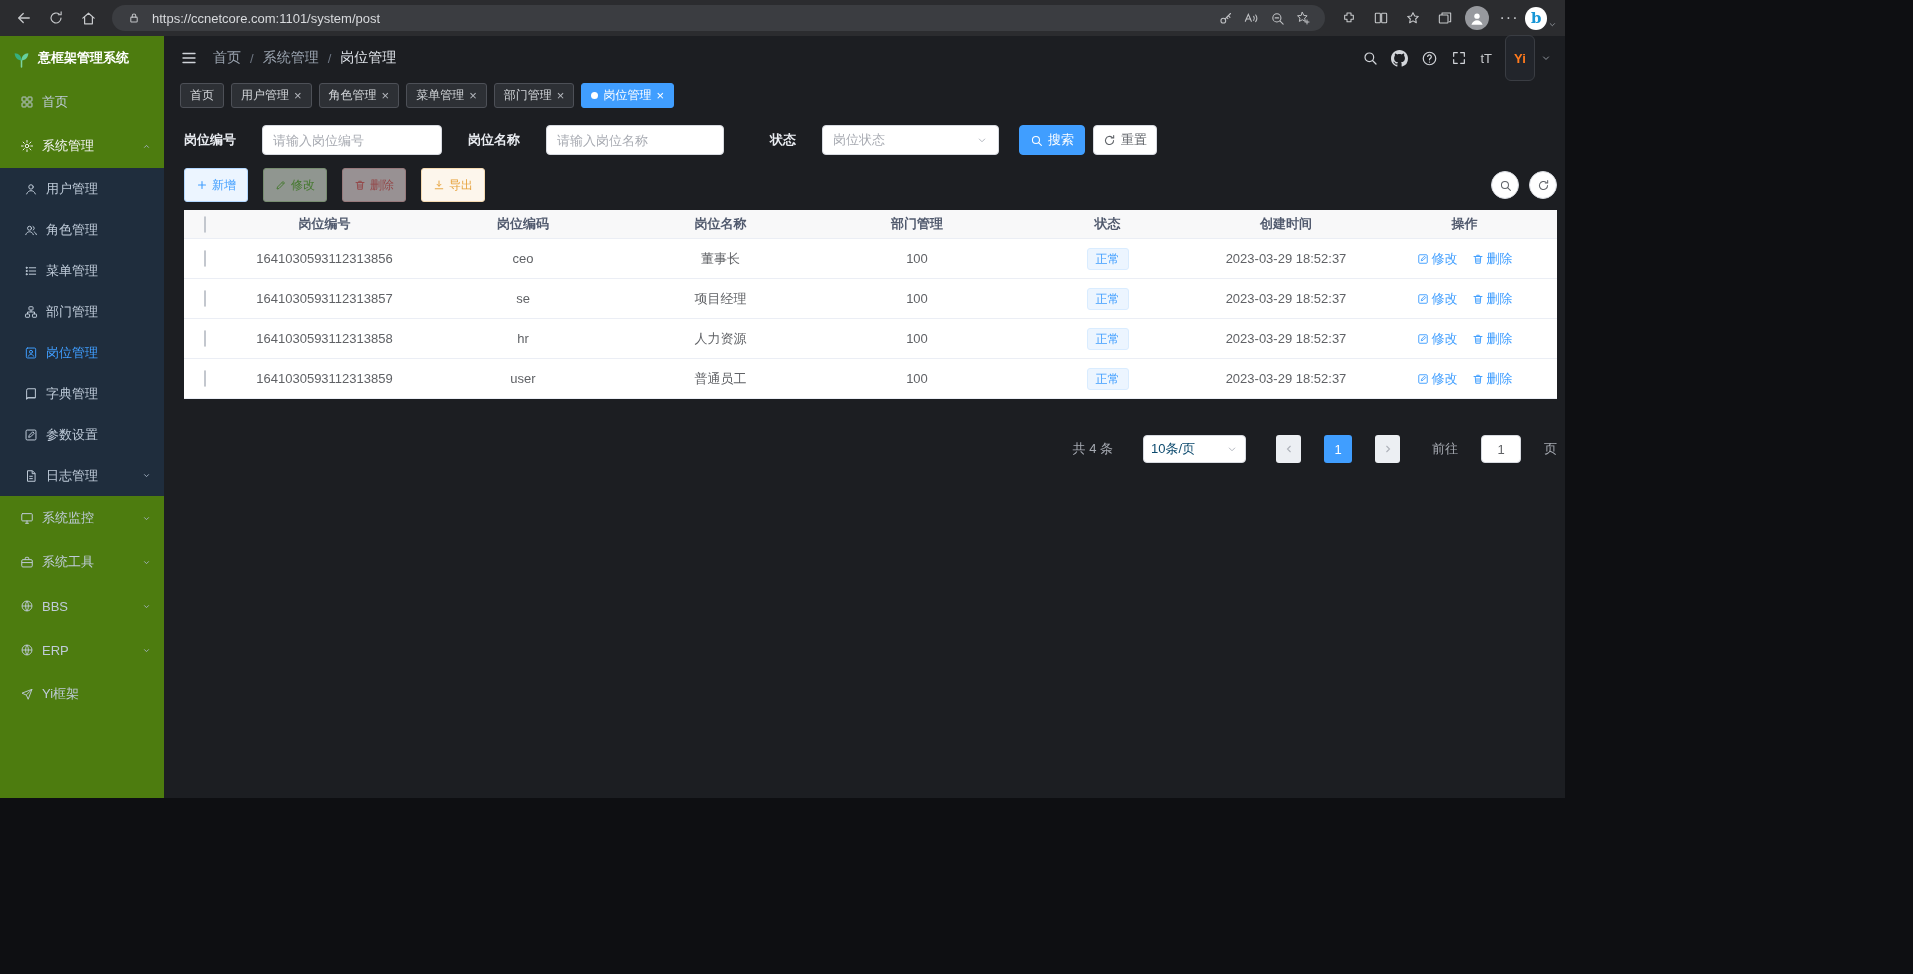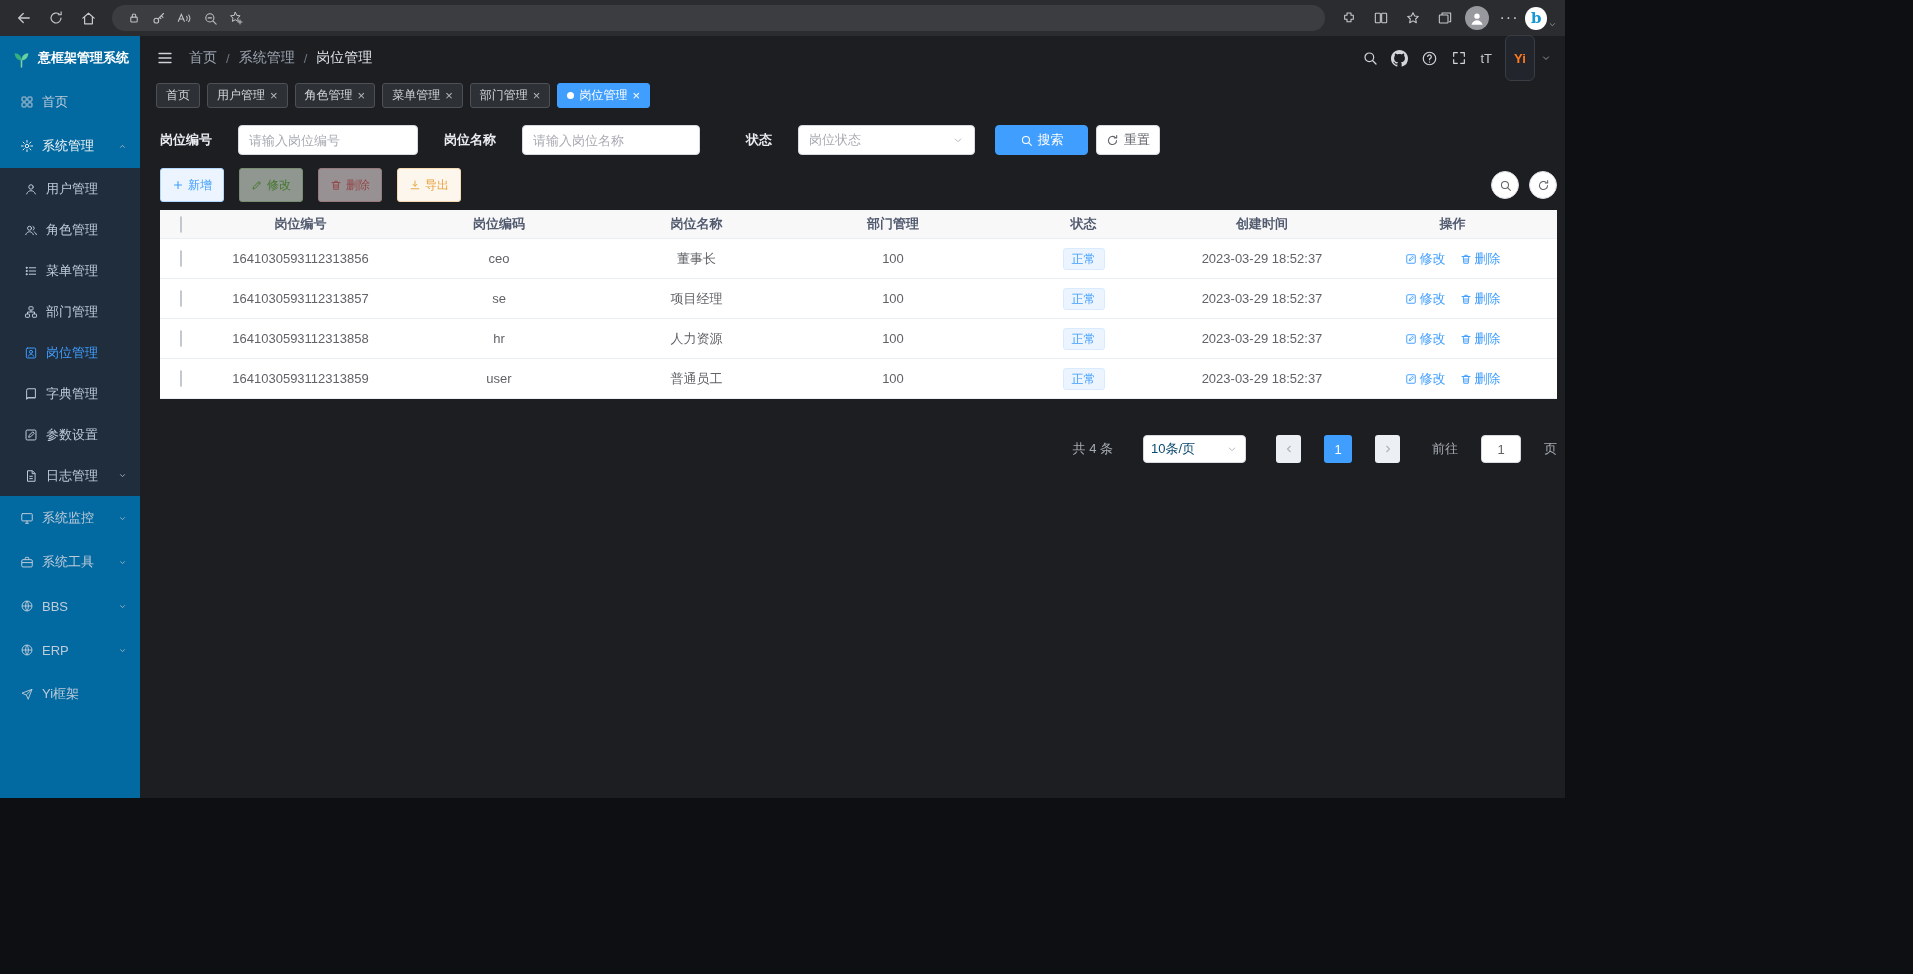--- a/index.html
+++ b/index.html
@@ -19,21 +19,21 @@
   .profile-circle { width:24px; height:24px; border-radius:50%; background:#97999e; overflow:hidden; display:flex; align-items:center; justify-content:center; }
   .copilot-badge { width:23px; height:23px; border-radius:50%; background:#ffffff; color:#1796d6; display:flex; align-items:center; justify-content:center; font-weight:bold; font-size:15px; font-family:"DejaVu Serif",serif; }
   .copilot-caret { color:#9aa0a6; margin-left:1px; margin-top:12px; }
   .ellipsis-glyph { font-size:16px; letter-spacing:1px; color:#c7c9cc; }
   .texttool-glyph { font-size:13px; color:#c7c9cc; }
 
   
   .app { display:flex; height:762px; }
 
   
-  .sidebar { width:140px; flex-shrink:0; background:#0369a1; color:#bfcbd9; font-size:13px; overflow:hidden; }
+  .sidebar { width:164px; flex-shrink:0; background:#4d7c0f; color:#bfcbd9; font-size:13px; overflow:hidden; }
   .logo-row { height:44px; display:flex; align-items:center; gap:7px; padding:0 8px 0 12px; color:#ffffff; font-weight:bold; font-size:13px; white-space:nowrap; }
   .menu-item { height:44px; display:flex; align-items:center; gap:8px; padding:0 12px 0 20px; cursor:pointer; white-space:nowrap; }
   .menu-item .mi-label { flex:1; overflow:hidden; }
   .submenu .menu-item { height:41px; background:#1f2d3d; padding-left:24px; }
   .menu-item.active { color:#409eff; }
   .menu-item.parent-open { color:#f4f4f5; }
   .mi-chevron { color:#a3b1c2; flex-shrink:0; }
 
   
   .main { flex:1; display:flex; flex-direction:column; min-width:0; background:#1c1e22; }
@@ -64,21 +64,21 @@
   .f-label { font-size:13px; font-weight:bold; color:#e9ecf1; margin-right:10px; white-space:nowrap; }
   .f-input { height:30px; background:#fff; border:1px solid #d7dae0; border-radius:4px; display:flex; align-items:center; padding:0 10px;margin-left:16px; }
   .f-input input { border:none; outline:none; width:100%; font-size:13px; color:#606266; background:transparent; font-family:inherit; }
   .f-input input::placeholder { color:#a8abb2; }
   .w180 { width:180px; } .w178 { width:178px; } .w177 { width:177px; }
   .f-select { justify-content:space-between; cursor:pointer; }
   .sel-placeholder { color:#a8abb2; font-size:13px; }
   .sel-caret { color:#b3b7bf; }
   .ml26 { margin-left:26px; } .ml46 { margin-left:46px; }
   .btn { display:inline-flex; align-items:center; justify-content:center; gap:5px; border-radius:4px; cursor:pointer; font-size:13px; }
-  .btn-search { width:93px; height:30px; background:#409eff; border:1px solid #409eff; color:#fff; margin-left:20px; }
+  .btn-search { width:66px; height:30px; background:#409eff; border:1px solid #409eff; color:#fff; margin-left:20px; }
   .btn-reset { width:64px; height:30px; background:#ffffff; border:1px solid #d7dae0; color:#5f6368; margin-left:8px; }
 
   .btn-row { margin-top:13px; display:flex; align-items:center; }
   .mini-btn { height:26px; padding:16px 11px; font-size:12px; border-radius:3px; display:inline-flex; align-items:center; gap:4px; cursor:pointer; white-space:nowrap; }
   .mini-btn + .mini-btn { margin-left:15px; }
   .mb-add { background:#ecf5ff; color:#409eff; border:1px solid #b3d8ff; }
   .mb-edit { background:#f0f9eb; color:#67c23a; border:1px solid #c2e7b0; opacity:.55; cursor:not-allowed; }
   .mb-del { background:#fef0f0; color:#f56c6c; border:1px solid #fbc4c4; opacity:.55; cursor:not-allowed; }
   .mb-exp { background:#fdf6ec; color:#e6a23c; border:1px solid #f5dab1; }
   .row-right { margin-left:auto; display:flex; gap:10px; }
@@ -130,20 +130,21 @@
         </svg>
     </div>
 
     <div class="address-bar">
       <span class="ab-ic">
         <svg width="14" height="14" viewBox="0 0 24 24" fill="none" stroke="currentColor" stroke-width="1.8" stroke-linecap="round">
             <rect x="6.5" y="10.5" width="11" height="8.5" rx="1.5"></rect>
             <path d="M9 10.5V8a3 3 0 0 1 6 0v2.5"></path>
           </svg>
       </span>
+      <span class="ab-url">https://ccnetcore.com:1101/system/post</span>
       <span class="ab-right">
         <span class="ab-ic">
           <svg width="15" height="15" viewBox="0 0 24 24" fill="none" stroke="currentColor" stroke-width="1.7" stroke-linecap="round">
               <circle cx="8.5" cy="15.5" r="3.8"></circle>
               <path d="M11.5 12.5L20 4"></path>
               <path d="M16.5 7.5l2.6 2.6"></path>
               <path d="M13.8 10.2l2 2"></path>
             </svg>
         </span>
         <span class="ab-ic">

